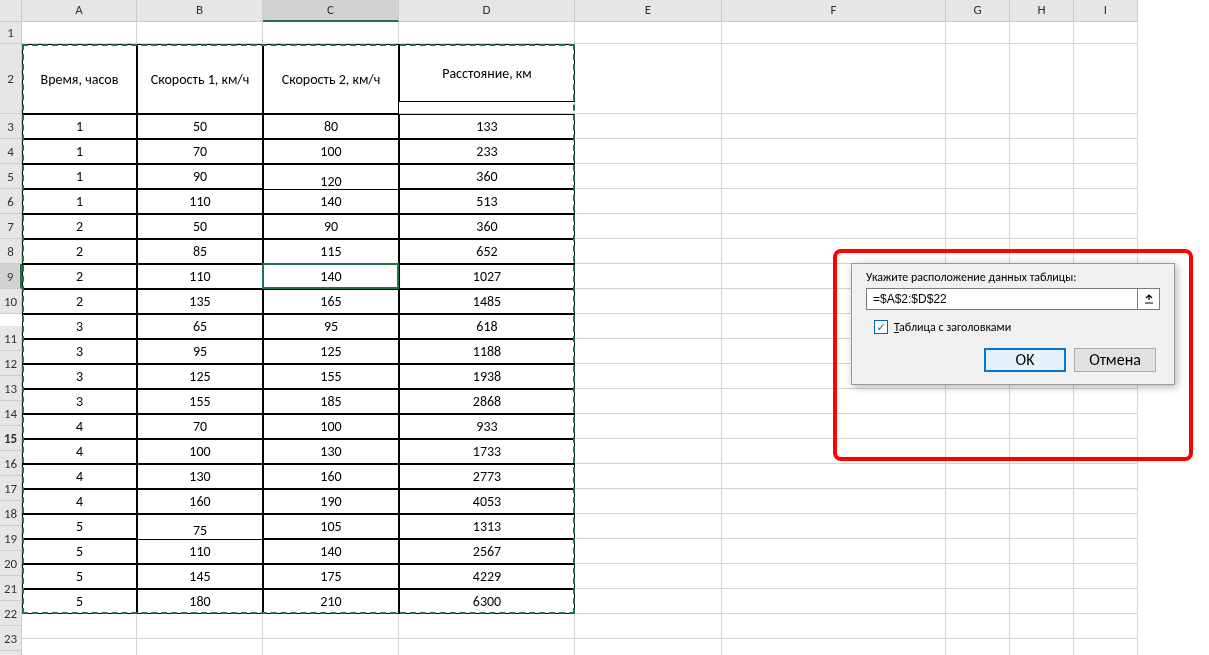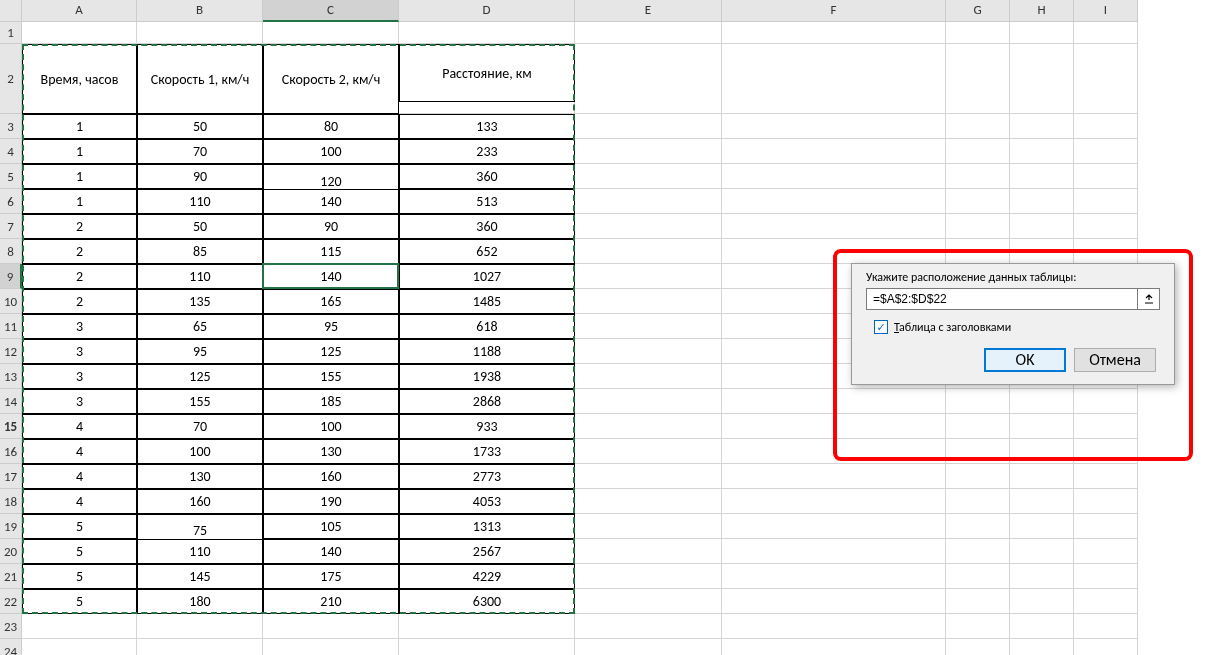--- a/index.html
+++ b/index.html
@@ -119,21 +119,21 @@
       <div class="row-header" style="height: 22px;">1</div>
       <div class="row-header" style="height: 70px;">2</div>
       <div class="row-header" style="height: 25px;">3</div>
       <div class="row-header" style="height: 25px;">4</div>
       <div class="row-header" style="height: 25px;">5</div>
       <div class="row-header" style="height: 25px;">6</div>
       <div class="row-header" style="height: 25px;">7</div>
       <div class="row-header" style="height: 25px;">8</div>
       <div class="row-header sel" style="height: 25px;">9</div>
       <div class="row-header" style="height: 25px;">10</div>
-      <div class="row-header" style="height: 25px;">11</div>
+      <div class="row-header" style="height: 25px; margin-top: 12px;">11</div>
       <div class="row-header" style="height: 25px;">12</div>
       <div class="row-header" style="height: 25px;">13</div>
       <div class="row-header" style="height: 25px;">14</div>
       <div class="row-header" style="height: 25px; font-weight: bold;">15</div>
       <div class="row-header" style="height: 25px;">16</div>
       <div class="row-header" style="height: 25px;">17</div>
       <div class="row-header" style="height: 25px;">18</div>
       <div class="row-header" style="height: 25px;">19</div>
       <div class="row-header" style="height: 25px;">20</div>
       <div class="row-header" style="height: 25px;">21</div>

